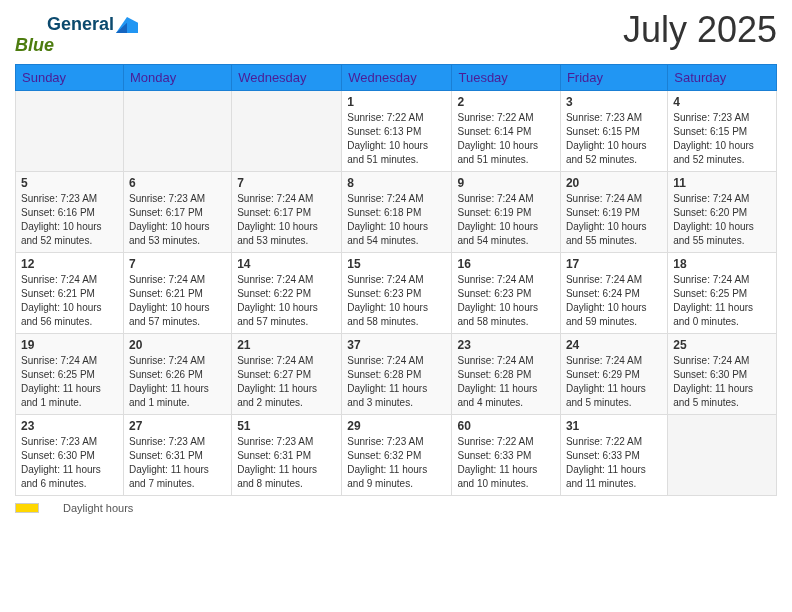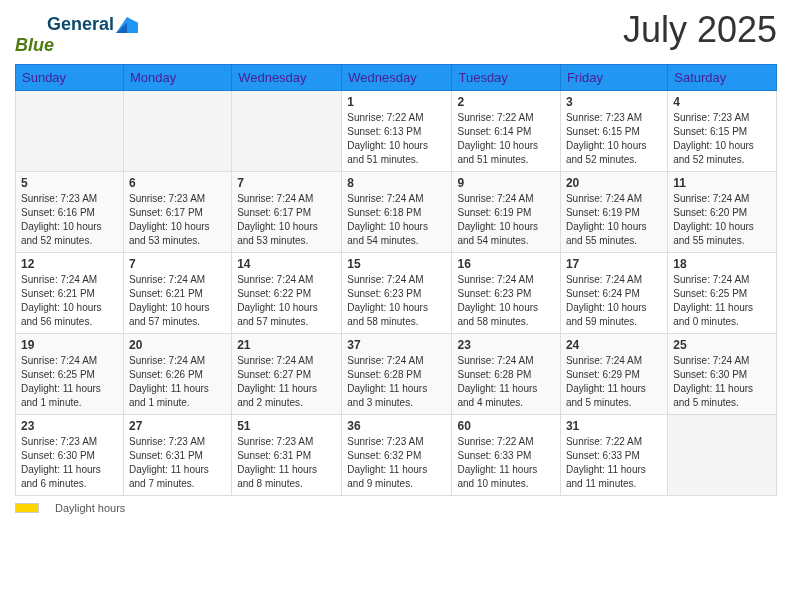--- a/index.html
+++ b/index.html
@@ -95,21 +95,21 @@
     }
     .footer {
       margin-top: 6px;
       font-size: 11px;
       color: #555;
       text-align: left;
     }
     .footer-row {
       display: flex;
       align-items: center;
-      gap: 16px;
+      gap: 24px;
     }
     .daylight-bar {
       display: inline-block;
       width: 24px;
       height: 10px;
       background: #FFD700;
       border: 1px solid #ccc;
     }
   </style>
 </head>
@@ -351,21 +351,21 @@
 and 7 minutes.</div>
           </td>
           <td>
             <span class="day-num">51</span>
             <div class="day-info" style="white-space: pre-line;">Sunrise: 7:23 AM
 Sunset: 6:31 PM
 Daylight: 11 hours
 and 8 minutes.</div>
           </td>
           <td>
-            <span class="day-num">36</span>
+            <span class="day-num">29</span>
             <div class="day-info" style="white-space: pre-line;">Sunrise: 7:23 AM
 Sunset: 6:32 PM
 Daylight: 11 hours
 and 9 minutes.</div>
           </td>
           <td>
             <span class="day-num">60</span>
             <div class="day-info" style="white-space: pre-line;">Sunrise: 7:22 AM
 Sunset: 6:33 PM
 Daylight: 11 hours

